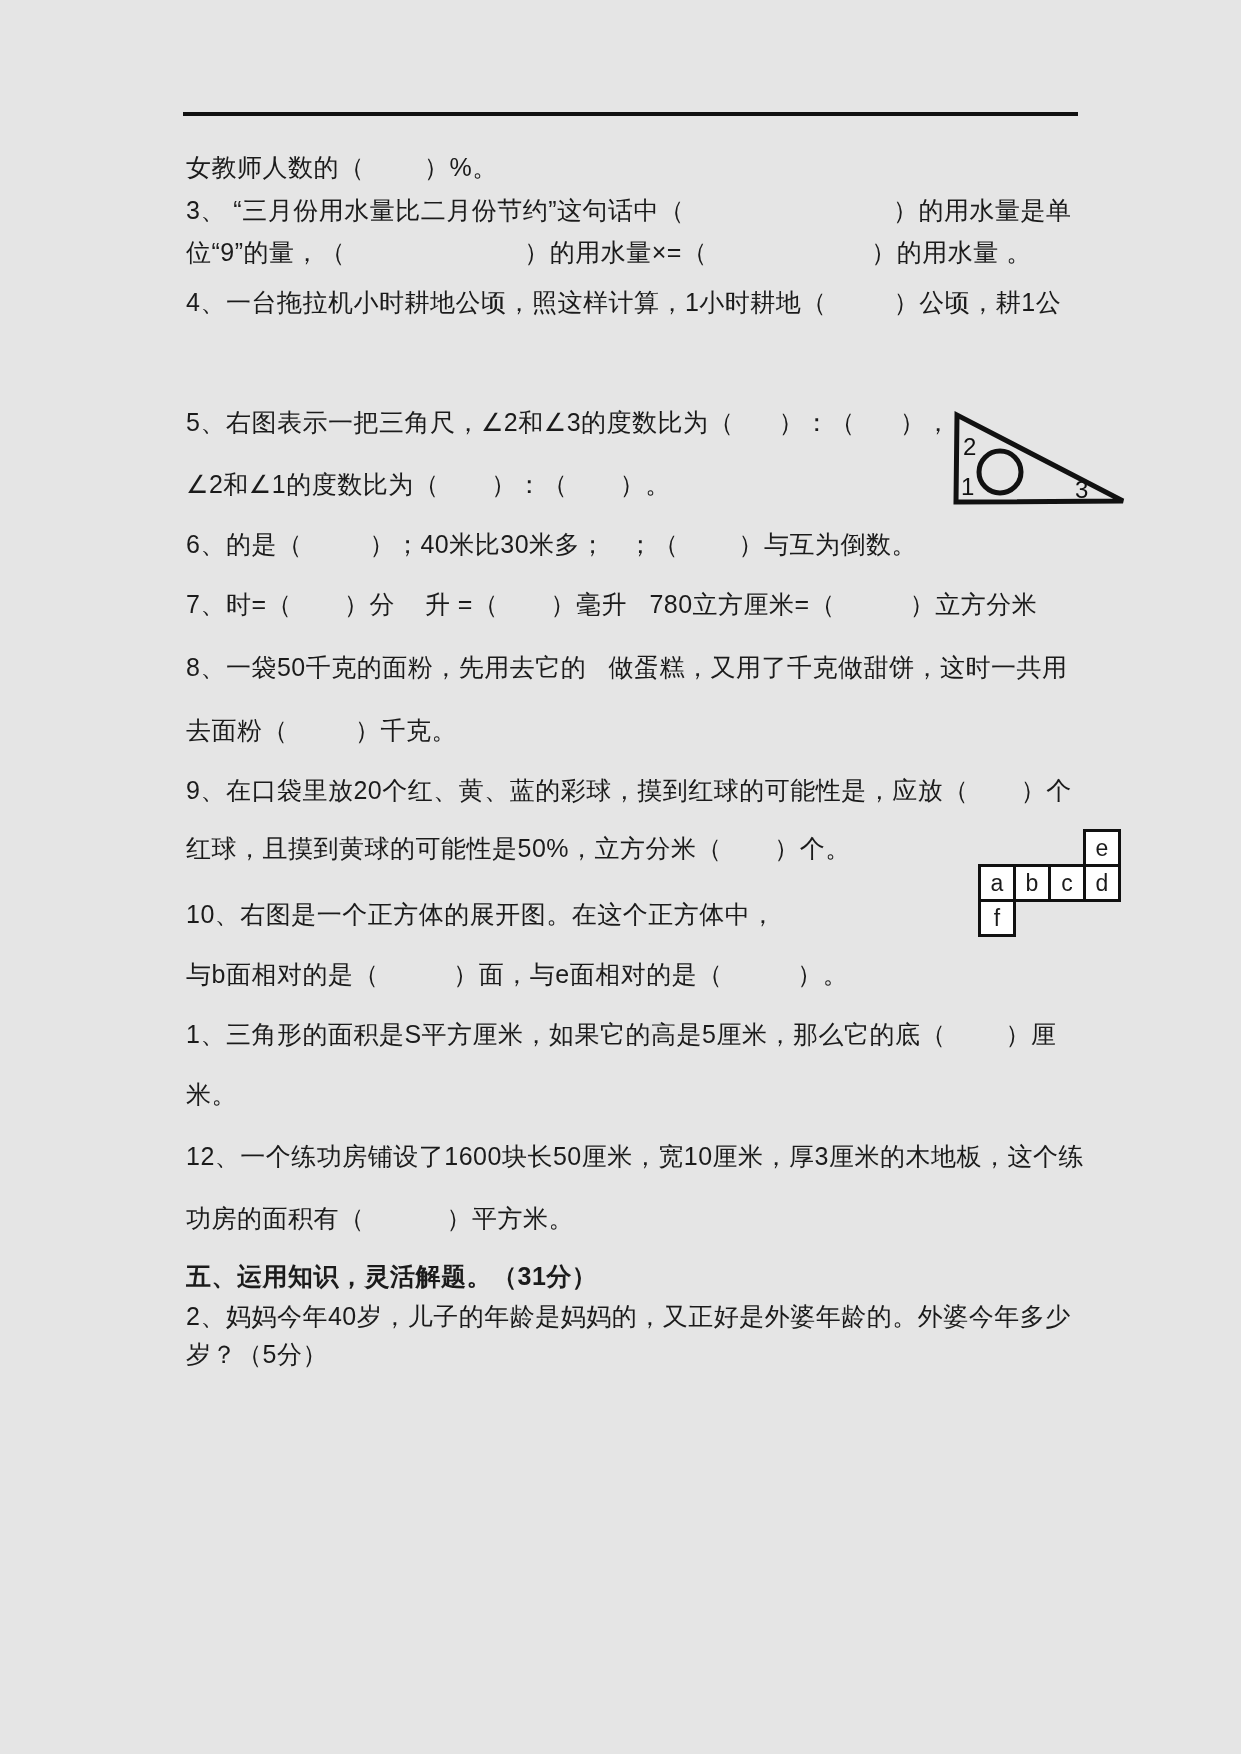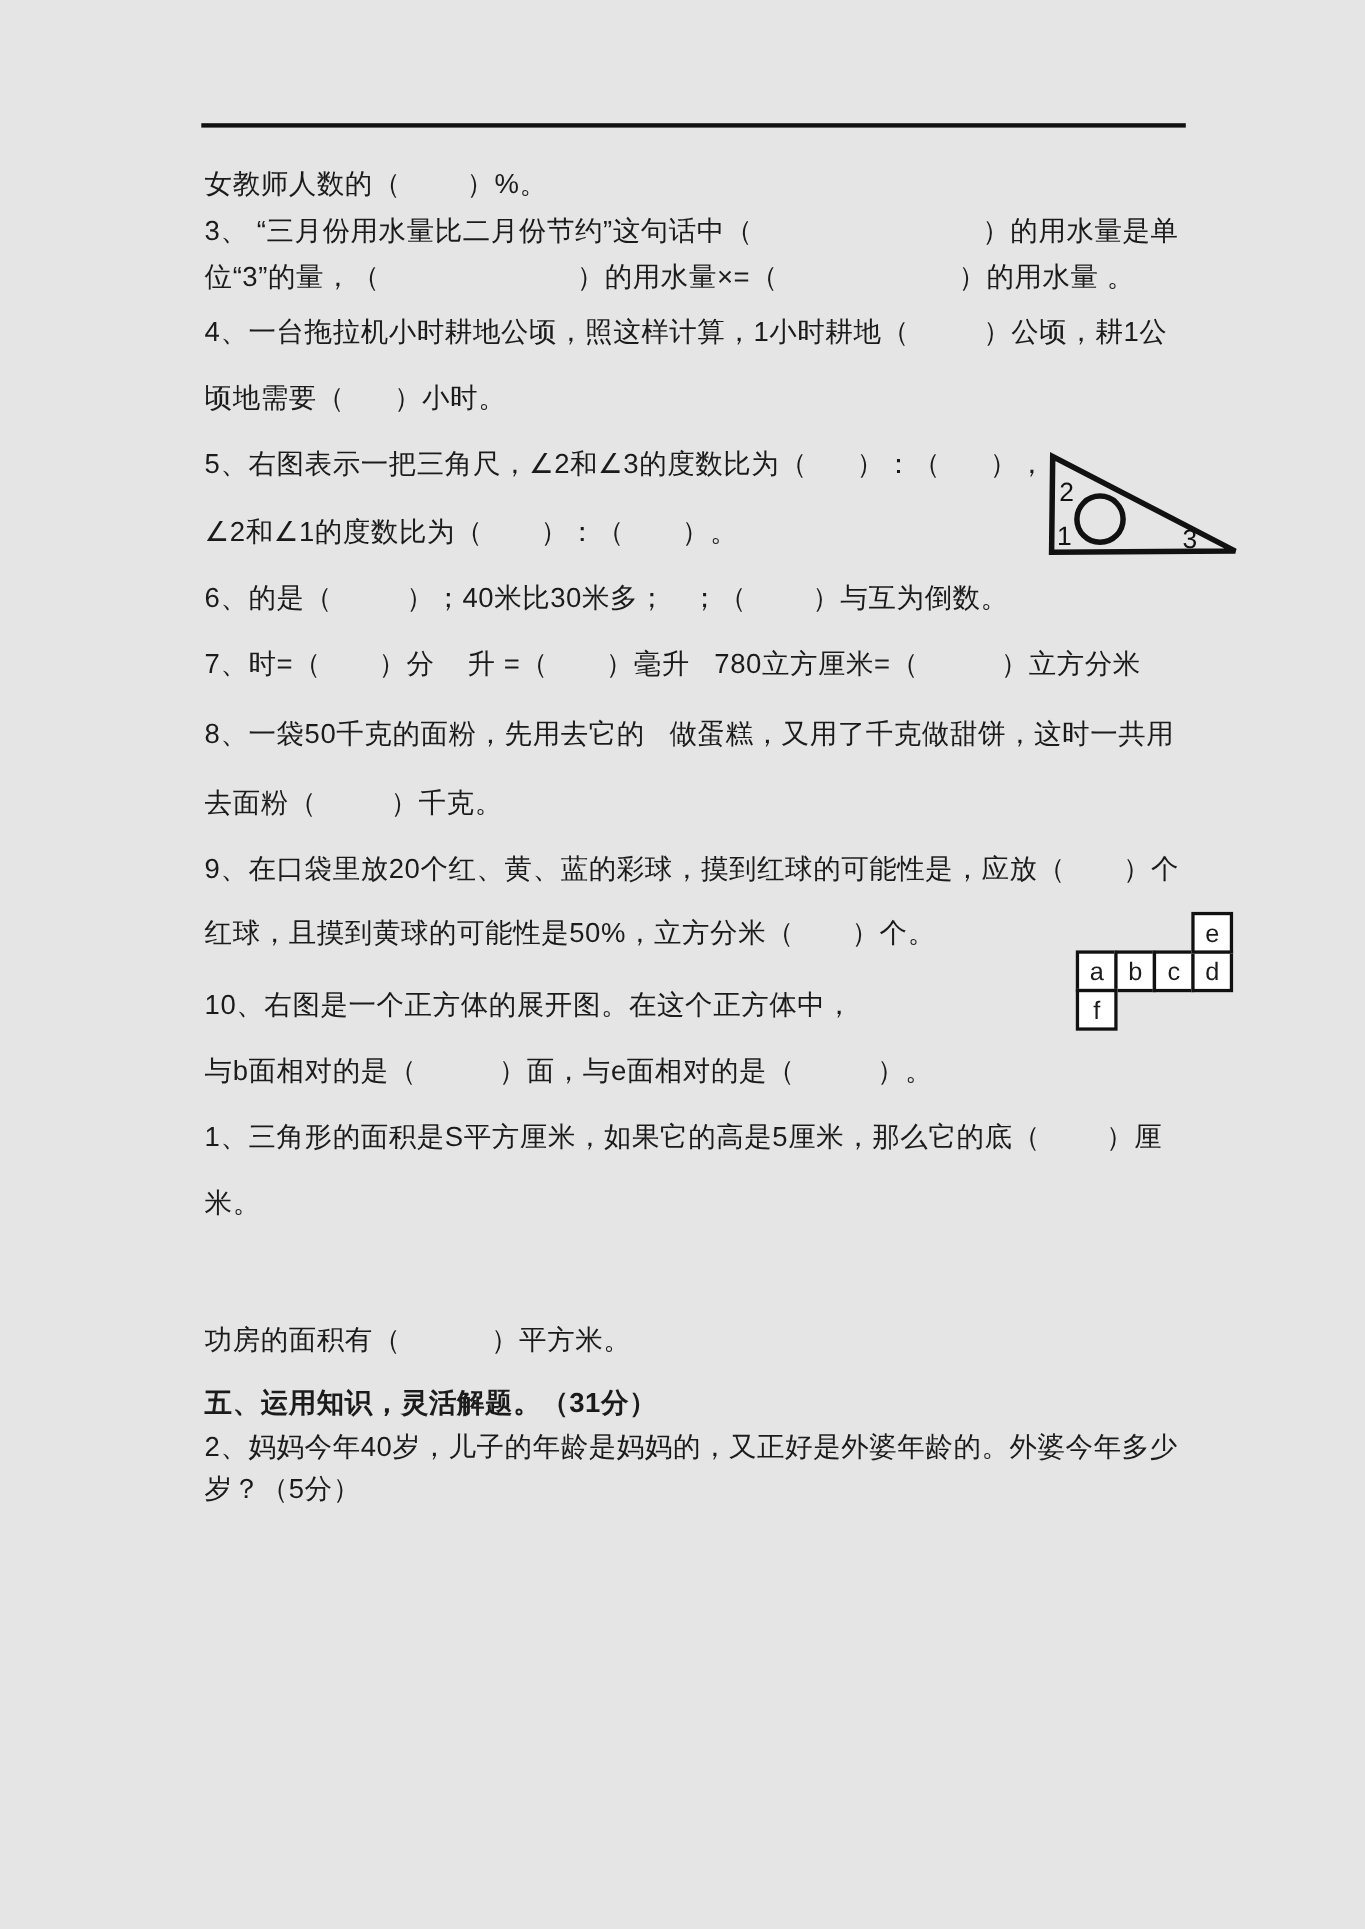--- a/index.html
+++ b/index.html
@@ -71,35 +71,35 @@
 </style>
 </head>
 <body>
 
 <div class="page">
 
   <div class="rule"></div>
 
   <div class="line" style="top:151px">女教师人数的（        ）%。</div>
   <div class="line" style="top:194px">3、 “三月份用水量比二月份节约”这句话中（                            ）的用水量是单</div>
-  <div class="line" style="top:236px">位“3”的量，（                        ）的用水量×=（                      ）的用水量 。</div>
+  <div class="line" style="top:236px">位“9”的量，（                        ）的用水量×=（                      ）的用水量 。</div>
   <div class="line" style="top:286px">4、一台拖拉机小时耕地公顷，照这样计算，1小时耕地（         ）公顷，耕1公</div>
-  <div class="line" style="top:346px">顷地需要（      ）小时。</div>
   <div class="line" style="top:406px">5、右图表示一把三角尺，∠2和∠3的度数比为（      ）：（      ），</div>
   <div class="line" style="top:468px">∠2和∠1的度数比为（       ）：（       ）。</div>
   <div class="line" style="top:528px">6、的是（         ）；40米比30米多；   ；（        ）与互为倒数。</div>
   <div class="line" style="top:588px">7、时=（       ）分    升 =（       ）毫升   780立方厘米=（          ）立方分米</div>
   <div class="line" style="top:651px">8、一袋50千克的面粉，先用去它的   做蛋糕，又用了千克做甜饼，这时一共用</div>
   <div class="line" style="top:714px">去面粉（         ）千克。</div>
   <div class="line" style="top:774px">9、在口袋里放20个红、黄、蓝的彩球，摸到红球的可能性是，应放（       ）个</div>
   <div class="line" style="top:832px">红球，且摸到黄球的可能性是50%，立方分米（       ）个。</div>
   <div class="line" style="top:898px">10、右图是一个正方体的展开图。在这个正方体中，</div>
   <div class="line" style="top:958px">与b面相对的是（          ）面，与e面相对的是（          ）。</div>
   <div class="line" style="top:1018px">1、三角形的面积是S平方厘米，如果它的高是5厘米，那么它的底（        ）厘</div>
   <div class="line" style="top:1078px">米。</div>
+  <div class="line" style="top:1140px">12、一个练功房铺设了1600块长50厘米，宽10厘米，厚3厘米的木地板，这个练</div>
   <div class="line" style="top:1202px">功房的面积有（           ）平方米。</div>
   <div class="line bold" style="top:1260px">五、运用知识，灵活解题。（31分）</div>
   <div class="line" style="top:1300px">2、妈妈今年40岁，儿子的年龄是妈妈的，又正好是外婆年龄的。外婆今年多少</div>
   <div class="line" style="top:1338px">岁？（5分）</div>
 
   <svg class="fig-triangle" viewBox="0 0 195 112" xmlns="http://www.w3.org/2000/svg">
     <polygon points="12,10 11,97 178,96" fill="none" stroke="#111111" stroke-width="5"></polygon>
     <circle cx="55" cy="67" r="21" fill="none" stroke="#111111" stroke-width="5"></circle>
     <text x="18" y="50">2</text>
     <text x="16" y="90">1</text>

